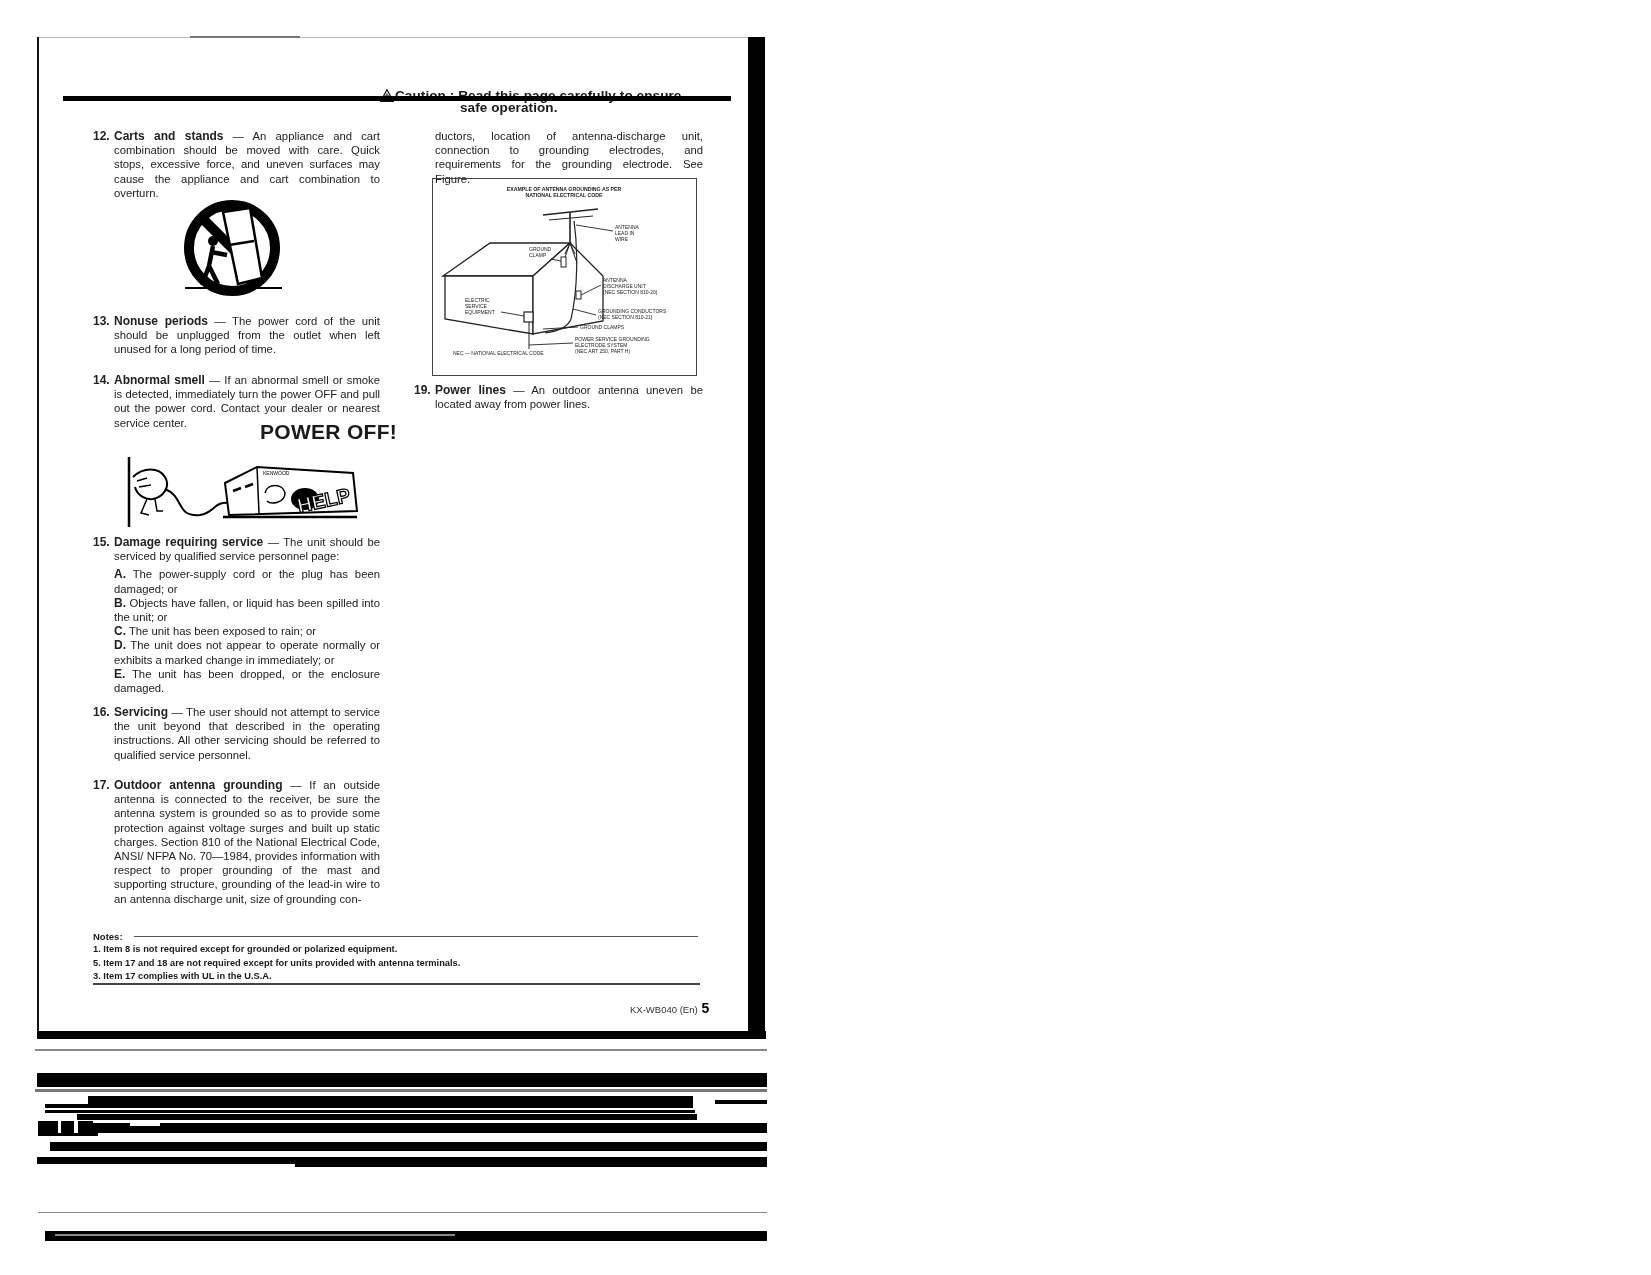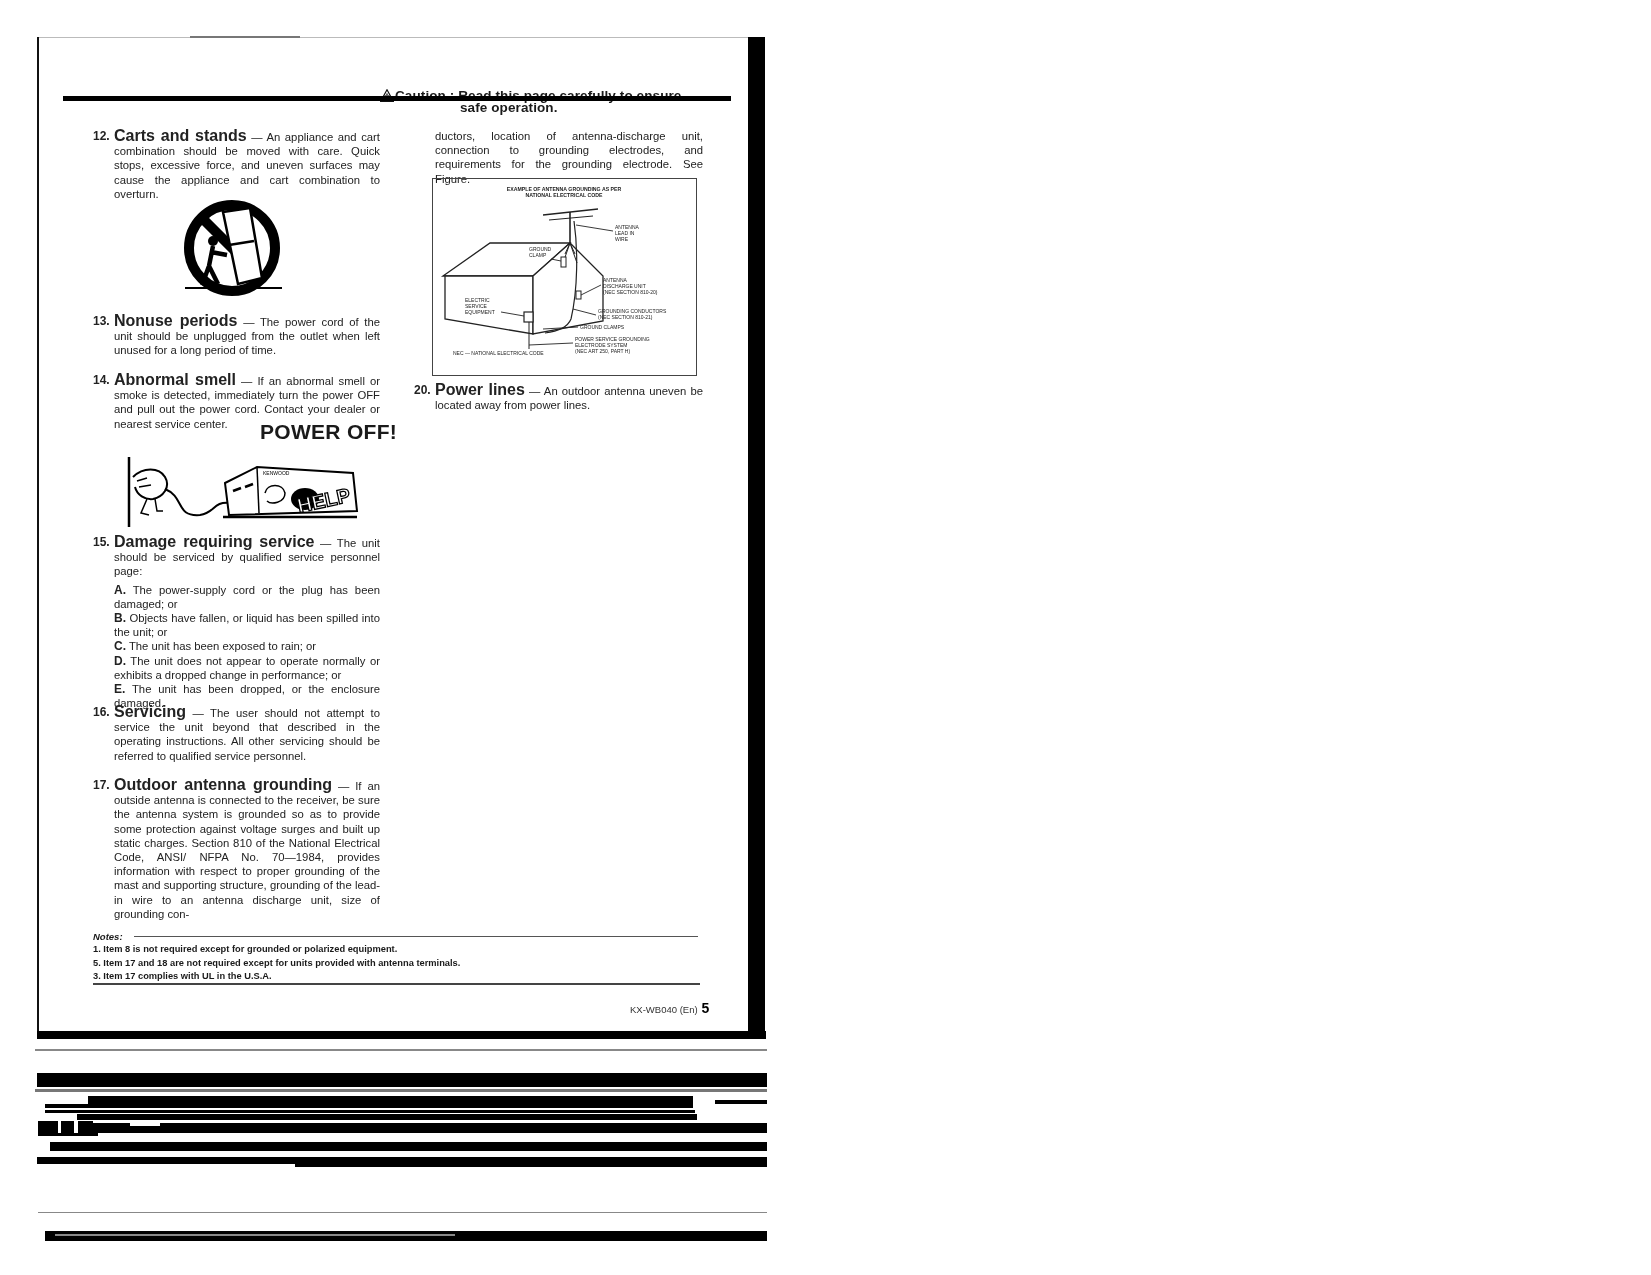--- a/index.html
+++ b/index.html
@@ -20,31 +20,31 @@
   .caution .line1 { display: block; white-space: nowrap; }
   .caution .line2 { display: block; padding-left: 80px; white-space: nowrap; }
   .caution svg { vertical-align: -2px; margin-right: 1px; }
   .header-rule { left: 63px; top: 96px; width: 668px; height: 5px; background: #000; }
 
   
   .col { font-size: 11.3px; line-height: 14.2px; color: #222; }
   .item { position: absolute; }
   .item .num { position: absolute; left: 0; top: 0; font-weight: bold; font-size: 12px; }
   .item .body { margin-left: 21px; text-align: justify; }
-  .item .title { font-weight: bold; font-size: 16px; }
+  .item .title { font-weight: bold; font-size: 12px; }
   .sub { margin-left: 21px; text-align: justify; margin-top: 4px; }
   .sub b { font-weight: bold; font-size: 12px; }
 
   .power-off { left: 260px; top: 420px; font-weight: bold; font-size: 21px; letter-spacing: 0.3px; }
 
   
   .figure-box { left: 432px; top: 178px; width: 263px; height: 196px; border: 1px solid #444; }
 
   
-  .notes-label { left: 93px; top: 931px; font-weight: bold; font-size: 9.5px; font-style: italic; }
+  .notes-label { left: 93px; top: 931px; font-weight: bold; font-size: 9.5px; }
   .notes-rule-top { left: 134px; top: 936px; width: 564px; height: 1px; background: #555; }
   .notes-list { left: 93px; top: 943px; font-weight: bold; font-size: 9.3px; line-height: 13.5px; }
   .notes-rule-bottom { left: 93px; top: 983px; width: 607px; height: 2px; background: #444; }
 
   .footer { left: 630px; top: 1000px; font-size: 9.5px; color: #333; }
   .footer .pg { font-weight: bold; font-size: 14px; margin-left: 4px; color: #000; }
 
   
   .artefacts { left: 35px; top: 1044px; width: 732px; height: 200px; }
 </style>
@@ -119,38 +119,38 @@
 </svg>
 
 <div class="col">
 
   <div class="item" style="left:93px; top:535px; width:287px;">
     <span class="num">15.</span>
     <div class="body"><span class="title">Damage requiring service</span><span> — The unit should be serviced by qualified service personnel page:</span></div>
     <div class="sub"><b>A.</b><span> The power-supply cord or the plug has been damaged; or</span></div>
     <div class="sub" style="margin-top:0"><b>B.</b><span> Objects have fallen, or liquid has been spilled into the unit; or</span></div>
     <div class="sub" style="margin-top:0"><b>C.</b><span> The unit has been exposed to rain; or</span></div>
-    <div class="sub" style="margin-top:0"><b>D.</b><span> The unit does not appear to operate normally or exhibits a dropped change in performance; or</span></div>
+    <div class="sub" style="margin-top:0"><b>D.</b><span> The unit does not appear to operate normally or exhibits a marked change in immediately; or</span></div>
     <div class="sub" style="margin-top:0"><b>E.</b><span> The unit has been dropped, or the enclosure damaged.</span></div>
   </div>
 
   <div class="item" style="left:93px; top:705px; width:287px;">
     <span class="num">16.</span>
     <div class="body"><span class="title">Servicing</span><span> — The user should not attempt to service the unit beyond that described in the operating instructions. All other servicing should be referred to qualified service personnel.</span></div>
   </div>
 
   <div class="item" style="left:93px; top:778px; width:287px;">
     <span class="num">17.</span>
     <div class="body"><span class="title">Outdoor antenna grounding</span><span> — If an outside antenna is connected to the receiver, be sure the antenna system is grounded so as to provide some protection against voltage surges and built up static charges. Section 810 of the National Electrical Code, ANSI/ NFPA No. 70—1984, provides information with respect to proper grounding of the mast and supporting structure, grounding of the lead-in wire to an antenna discharge unit, size of grounding con-</span></div>
   </div>
 
   <div class="abs" style="left:435px; top:129px; width:268px; text-align:justify;">ductors, location of antenna-discharge unit, connection to grounding electrodes, and requirements for the grounding electrode. See Figure.</div>
 
   <div class="item" style="left:414px; top:383px; width:289px;">
-    <span class="num">20.</span>
+    <span class="num">19.</span>
     <div class="body"><span class="title">Power lines</span><span> — An outdoor antenna uneven be located away from power lines.</span></div>
   </div>
 </div>
 
 <div class="abs figure-box">
   <svg width="263" height="196" viewBox="0 0 263 196">
     <g font-family="Liberation Sans, sans-serif" font-size="5.2" font-weight="bold" fill="#222">
       <text x="131" y="12" text-anchor="middle">EXAMPLE OF ANTENNA GROUNDING AS PER</text>
       <text x="131" y="18" text-anchor="middle">NATIONAL ELECTRICAL CODE</text>
     </g>

